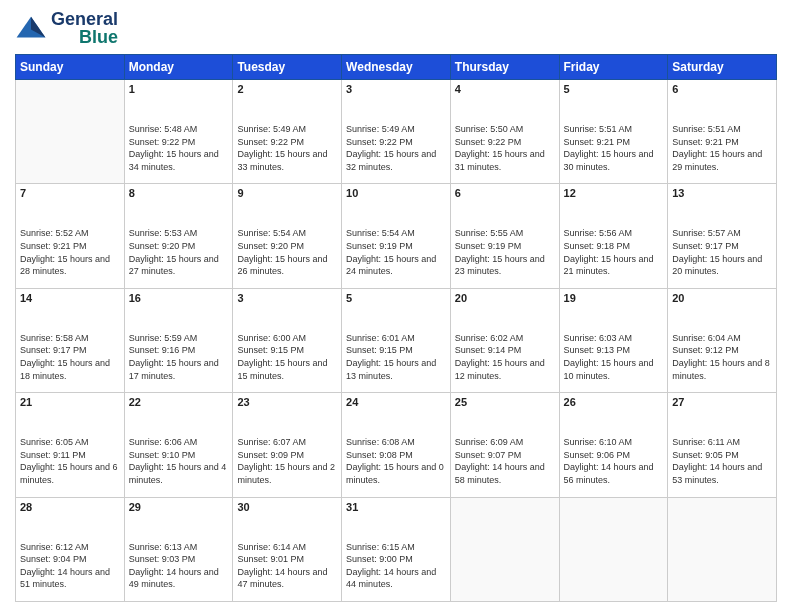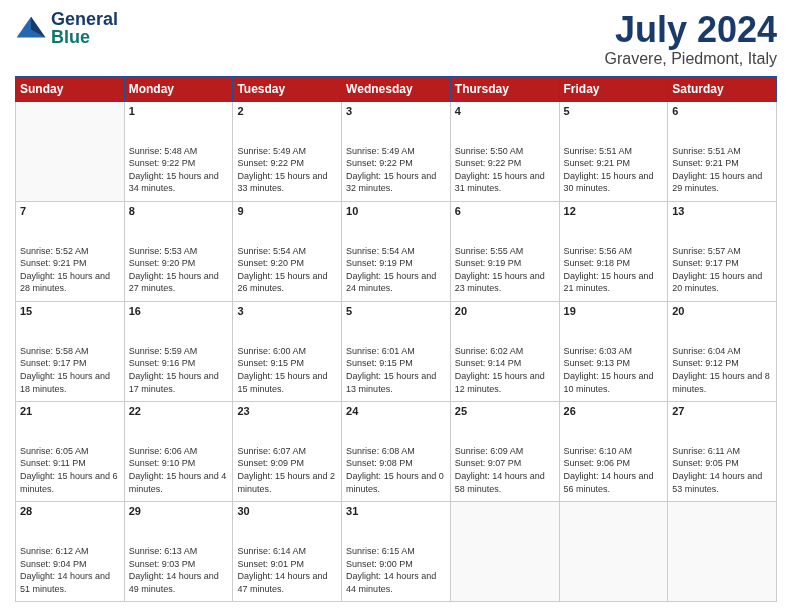--- a/index.html
+++ b/index.html
@@ -20,20 +20,21 @@
     .header {
       display: flex;
       justify-content: space-between;
       align-items: flex-start;
       margin-bottom: 8px;
     }
     .logo {
       display: flex;
       align-items: center;
       gap: 4px;
+      text-align: right;
     }
     .logo-text {
       font-size: 18px;
       font-weight: bold;
       color: #1a3a6b;
       line-height: 1;
     }
     .logo-text .blue { color: #0f766e; }
     .logo-icon {
       width: 32px;
@@ -53,21 +54,21 @@
       color: #444;
     }
     .calendar {
       flex: 1;
       border: 1px solid #ccc;
       border-collapse: collapse;
       width: 100%;
       table-layout: fixed;
     }
     .calendar th {
-      background-color: #b91c1c;
+      background-color: #1d4ed8;
       color: #fff;
       font-size: 12px;
       font-weight: bold;
       padding: 5px 4px;
       text-align: left;
       border: 1px solid #1a5299;
     }
     .calendar td {
       border: 1px solid #ccc;
       vertical-align: top;
@@ -100,24 +101,20 @@
     <div class="logo">
       <svg class="logo-icon" viewBox="0 0 40 32" xmlns="http://www.w3.org/2000/svg">
         <polygon points="20,2 38,28 2,28" fill="#2466b0"></polygon>
         <polygon points="20,2 38,28 20,18" fill="#1a3a6b"></polygon>
       </svg>
       <div class="logo-text">
         <span>General</span><br>
         <span class="blue">Blue</span>
       </div>
     </div>
-    <div class="title-section">
-      <div class="month-title">July 2024</div>
-      <div class="location">Gravere, Piedmont, Italy</div>
-    </div>
   </div>
 
   <table class="calendar">
     <thead>
       <tr>
       <th>Sunday</th>
           <th>Monday</th>
           <th>Tuesday</th>
           <th>Wednesday</th>
           <th>Thursday</th>
@@ -178,21 +175,21 @@
             <div class="day-number">12</div>
             <div class="day-info">Sunrise: 5:56 AM<br>Sunset: 9:18 PM<br>Daylight: 15 hours and 21 minutes.</div>
           </td>
           <td>
             <div class="day-number">13</div>
             <div class="day-info">Sunrise: 5:57 AM<br>Sunset: 9:17 PM<br>Daylight: 15 hours and 20 minutes.</div>
           </td>
         </tr>
         <tr>
           <td>
-            <div class="day-number">15</div>
+            <div class="day-number">14</div>
             <div class="day-info">Sunrise: 5:58 AM<br>Sunset: 9:17 PM<br>Daylight: 15 hours and 18 minutes.</div>
           </td>
           <td>
             <div class="day-number">16</div>
             <div class="day-info">Sunrise: 5:59 AM<br>Sunset: 9:16 PM<br>Daylight: 15 hours and 17 minutes.</div>
           </td>
           <td>
             <div class="day-number">3</div>
             <div class="day-info">Sunrise: 6:00 AM<br>Sunset: 9:15 PM<br>Daylight: 15 hours and 15 minutes.</div>
           </td>

